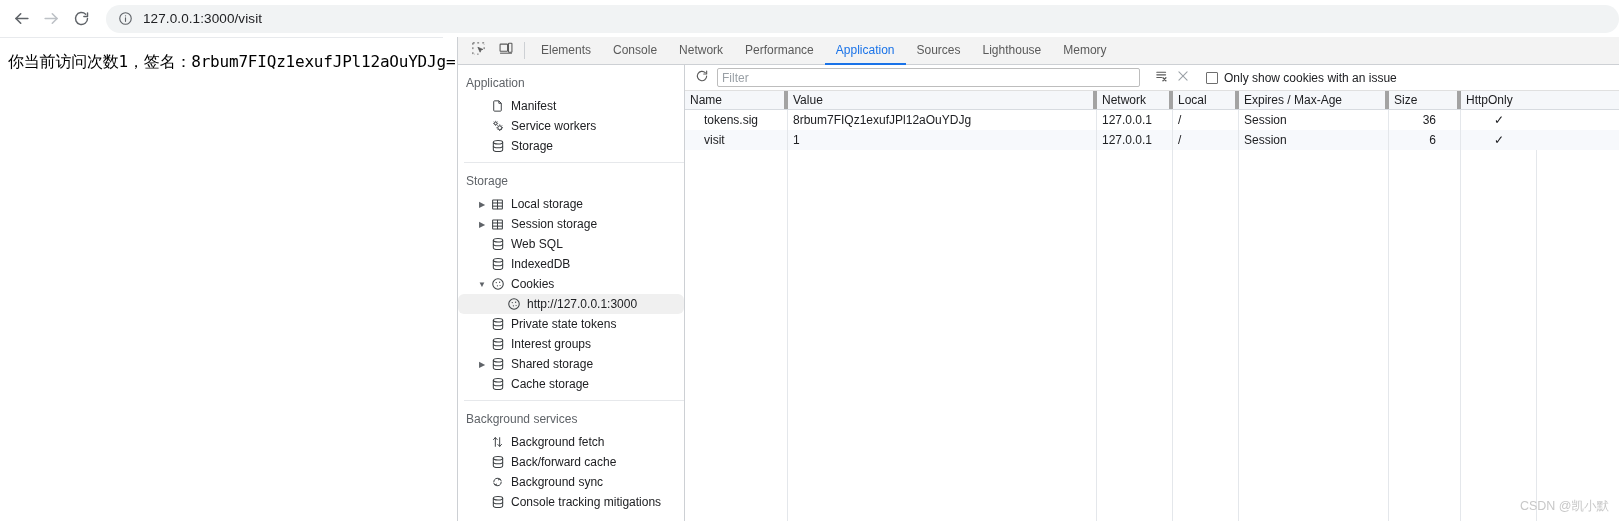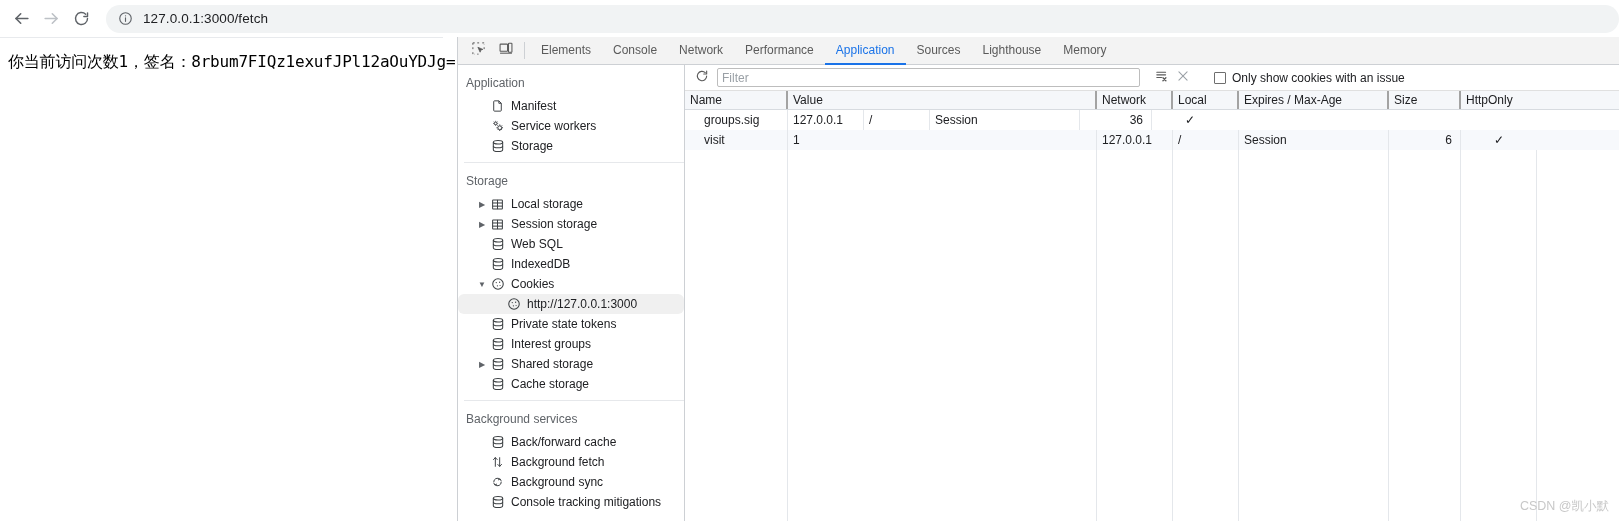--- a/index.html
+++ b/index.html
@@ -195,21 +195,21 @@
     font-size: 12px;
     color: #202124;
     padding: 0 4px;
     background: #ffffff;
     font-family: "Liberation Sans", sans-serif;
   }
   .filter-input::placeholder { color: #9aa0a6; }
   .ct-spacer { width: 10px; }
   .ct-checkwrap {
     display: flex; align-items: center;
-    margin-left: 20px; gap: 6px;
+    margin-left: 12px; gap: 6px;
   }
   .ct-checkbox {
     width: 12px; height: 12px;
     border: 1px solid #6e6e6e;
     border-radius: 1px;
     background: #fff;
     flex: 0 0 auto;
   }
   .ct-checklabel { font-size: 12px; color: #202124; white-space: nowrap; }
 
@@ -237,30 +237,30 @@
   .ct-cell {
     flex: 0 0 auto;
     padding: 0 5px;
     overflow: hidden;
     white-space: nowrap;
     text-overflow: ellipsis;
     border-right: 1px solid #e4e7eb;
     height: 100%;
     display: flex; align-items: center;
   }
-  .ct-head .ct-cell { border-right: 2px solid #a3a3a3; }
+  .ct-head .ct-cell { border-right: 4px solid #a3a3a3; }
   .ct-cell.c-name  { width: 103px; }
   .ct-cell.c-value { width: 309px; }
   .ct-cell.c-domain{ width: 76px; }
   .ct-cell.c-path  { width: 66px; }
   .ct-cell.c-exp   { width: 150px; }
   .ct-cell.c-size  { width: 72px; }
   .ct-cell.c-http  { width: 76px; border-right: none; }
   .ct-row:not(.ct-head) .ct-cell.c-name { padding-left: 19px; }
-  .ct-cell.num { justify-content: flex-end; padding-right: 8px; }
+  .ct-cell.num { justify-content: flex-end; padding-right: 24px; }
   .ct-cell.center { justify-content: center; }
   .tick { font-size: 12px; color: #202124; }
   .table-fill {
     flex: 1 1 auto;
     display: flex;
     min-height: 0;
   }
   .table-fill .ct-cell { border-right: 1px solid #e4e7eb; height: 100%; }
 
   
@@ -302,21 +302,21 @@
     </span>
   </div>
   <div class="omnibox">
     <span class="site-info">
       <svg width="15" height="15" viewBox="0 0 24 24" fill="none" stroke="currentColor" stroke-width="1.8">
           <circle cx="12" cy="12" r="9.2"></circle>
           <line x1="12" y1="11" x2="12" y2="16.5" stroke-linecap="round"></line>
           <circle cx="12" cy="7.6" r="1" fill="currentColor" stroke="none"></circle>
         </svg>
     </span>
-    <span class="url-text">127.0.0.1:3000/fetch</span>
+    <span class="url-text">127.0.0.1:3000/visit</span>
   </div>
 </div>
 
 <div class="page-viewport">
   <div class="page-body-text">你当前访问次数1，签名：8rbum7FIQz1exufJPl12aOuYDJg=</div>
 </div>
 
 <div class="devtools">
 
   <div class="dt-tabbar">
@@ -522,40 +522,40 @@
         <span class="tree-label">Cache storage</span>
       </div>
 
       <div class="tree-divider"></div>
 
       <div class="tree-section-title">Background services</div>
 
       <div class="tree-item">
         <span class="tree-arrow none">▶</span>
         <span class="tree-icon">
-          <svg width="14" height="14" viewBox="0 0 24 24" fill="none" stroke="currentColor" stroke-width="1.8">
-              <ellipse cx="12" cy="5.5" rx="8" ry="3"></ellipse>
-              <path d="M4 5.5v13c0 1.66 3.58 3 8 3s8-1.34 8-3v-13"></path>
-              <path d="M4 12c0 1.66 3.58 3 8 3s8-1.34 8-3"></path>
-            </svg>
-        </span>
-        <span class="tree-label">Back/forward cache</span>
-      </div>
-
-      <div class="tree-item">
-        <span class="tree-arrow none">▶</span>
-        <span class="tree-icon">
           <svg width="13" height="14" viewBox="0 0 24 24" fill="none" stroke="currentColor" stroke-width="1.8" stroke-linecap="round" stroke-linejoin="round">
               <line x1="8" y1="20" x2="8" y2="4"></line>
               <polyline points="4.5 7.5 8 4 11.5 7.5"></polyline>
               <line x1="16" y1="4" x2="16" y2="20"></line>
               <polyline points="12.5 16.5 16 20 19.5 16.5"></polyline>
             </svg>
         </span>
         <span class="tree-label">Background fetch</span>
+      </div>
+
+      <div class="tree-item">
+        <span class="tree-arrow none">▶</span>
+        <span class="tree-icon">
+          <svg width="14" height="14" viewBox="0 0 24 24" fill="none" stroke="currentColor" stroke-width="1.8">
+              <ellipse cx="12" cy="5.5" rx="8" ry="3"></ellipse>
+              <path d="M4 5.5v13c0 1.66 3.58 3 8 3s8-1.34 8-3v-13"></path>
+              <path d="M4 12c0 1.66 3.58 3 8 3s8-1.34 8-3"></path>
+            </svg>
+        </span>
+        <span class="tree-label">Back/forward cache</span>
       </div>
 
       <div class="tree-item">
         <span class="tree-arrow none">▶</span>
         <span class="tree-icon">
           <svg width="13" height="14" viewBox="0 0 24 24" fill="none" stroke="currentColor" stroke-width="1.8" stroke-linecap="round">
               <path d="M19 12a7 7 0 0 1-11.5 5.4"></path>
               <polyline points="5.5 14.5 7.2 17.6 10.4 16"></polyline>
               <path d="M5 12a7 7 0 0 1 11.5-5.4"></path>
               <polyline points="18.5 9.5 16.8 6.4 13.6 8"></polyline>
@@ -621,21 +621,22 @@
           <div class="ct-cell c-name">Name</div>
           <div class="ct-cell c-value">Value</div>
           <div class="ct-cell c-domain">Network</div>
           <div class="ct-cell c-path">Local</div>
           <div class="ct-cell c-exp">Expires / Max-Age</div>
           <div class="ct-cell c-size">Size</div>
           <div class="ct-cell c-http">HttpOnly</div>
         </div>
 
         <div class="ct-row">
-          <div class="ct-cell c-name">groups.sig</div>
+          <div class="ct-cell c-name">tokens.sig</div>
+          <div class="ct-cell c-value">8rbum7FIQz1exufJPl12aOuYDJg</div>
           <div class="ct-cell c-domain">127.0.0.1</div>
           <div class="ct-cell c-path">/</div>
           <div class="ct-cell c-exp">Session</div>
           <div class="ct-cell c-size num">36</div>
           <div class="ct-cell c-http center tick">✓</div>
         </div>
 
         <div class="ct-row alt">
           <div class="ct-cell c-name">visit</div>
           <div class="ct-cell c-value">1</div>

